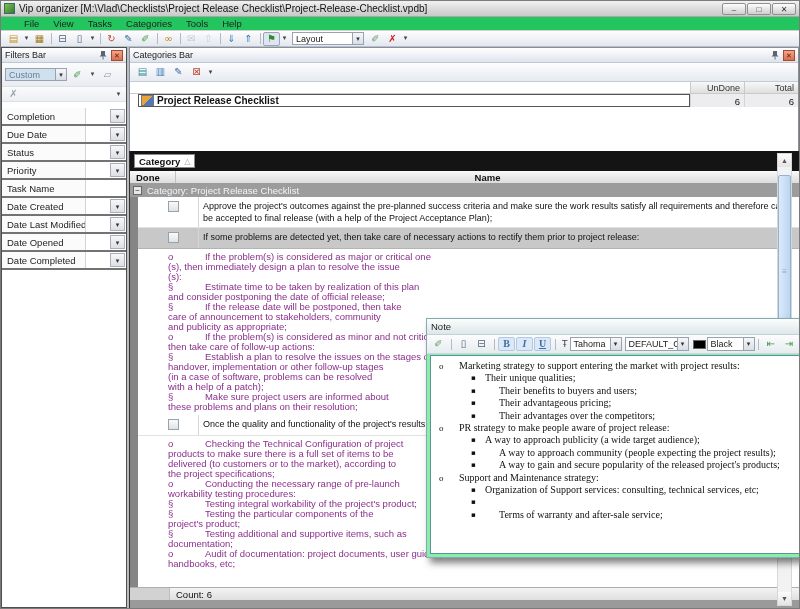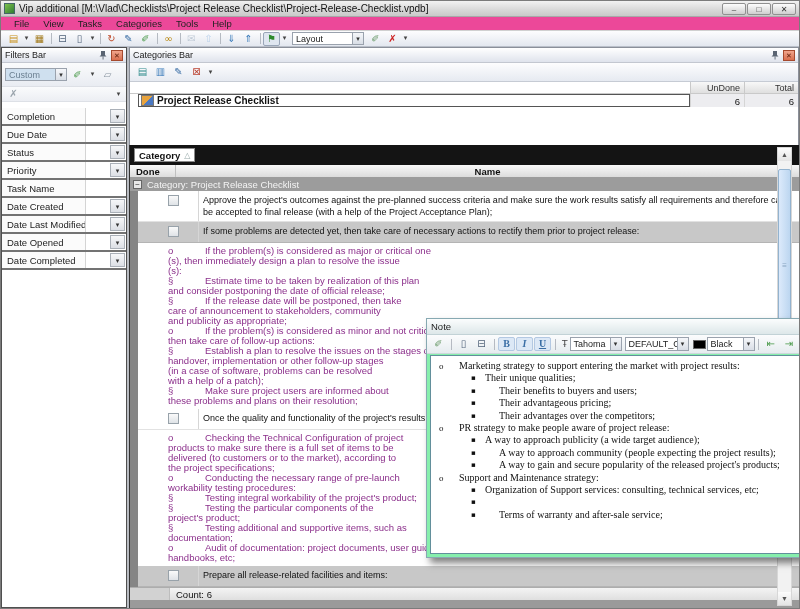--- a/index.html
+++ b/index.html
@@ -8,21 +8,21 @@
   .app { position:relative; width:800px; height:609px; background:#cfd2d8; border:1px solid #7b7b7b; overflow:hidden; }
 
   
   .titlebar { height:16px; background:linear-gradient(#f2f2f2,#d8d8d8 60%,#c9c9c9); display:flex; align-items:center; padding:0 3px; border-bottom:1px solid #a8a8a8; }
   .appicon { width:11px; height:11px; background:linear-gradient(135deg,#7fc24d,#2e7d32); border:1px solid #466; margin-right:4px; }
   .title-text { font-size:10px; color:#111; white-space:nowrap; overflow:hidden; flex:1; }
   .winctrl { display:flex; gap:1px; }
   .winbtn { width:24px; height:12px; font-size:8px; line-height:11px; text-align:center; color:#333; background:linear-gradient(#fdfdfd,#cfcfcf); border:1px solid #909090; border-radius:2px; }
 
   
-  .menubar { height:14px; background:#ec4899; display:flex; align-items:center; padding-left:6px; border-bottom:1px solid #d0d0d0; }
+  .menubar { height:14px; background:#22c55e; display:flex; align-items:center; padding-left:16px; border-bottom:1px solid #d0d0d0; }
   .menu-item { font-size:9.5px; color:#222; padding:0 7px; }
 
   
   .toolbar { height:16px; background:linear-gradient(#fdfdfe,#e3e7ef); display:flex; align-items:center; padding:0 4px; border-bottom:1px solid #b9bfc9; }
   .tbtn { width:17px; height:14px; display:flex; align-items:center; justify-content:center; border:1px solid transparent; border-radius:2px; }
   .tbtn .glyph { font-size:10px; font-family:"DejaVu Sans",sans-serif; line-height:1; }
   .tbtn.narrow { width:9px; } .tbtn.narrow .glyph { font-size:7px; color:#444; }
   .tbtn.sep { width:6px; } .tbtn.sep::after { content:""; width:1px; height:11px; background:#b5bac2; }
   .tbtn.disabled { opacity:.4; }
   .tbtn.pressed { background:#dfe6f0; border-color:#9aa6b8; }
@@ -116,21 +116,21 @@
   .note-line.lvl2 .nl-bullet { margin-left:38px; width:28px; }
   .pin-icon { margin-left:2px; }
 </style>
 </head>
 <body>
 
 <div class="app">
 
   <div class="titlebar">
     <span class="appicon"></span>
-    <span class="title-text">Vip additional [M:\Vlad\Checklists\Project Release Checklist\Project-Release-Checklist.vpdb]</span>
+    <span class="title-text">Vip organizer [M:\Vlad\Checklists\Project Release Checklist\Project-Release-Checklist.vpdb]</span>
     <span class="winctrl">
       <span class="winbtn">–</span>
       <span class="winbtn">□</span>
       <span class="winbtn">✕</span>
     </span>
   </div>
 
   <div class="menubar">
 
       <span class="menu-item">File</span>
@@ -479,26 +479,20 @@
 workability testing procedures:
 §	Testing integral workability of the project's product;
 §	Testing the particular components of the
 project's product;
 §	Testing additional and supportive items, such as
 documentation;
 o	Audit of documentation: project documents, user guides,
 handbooks, etc;</div>
               </div>
 
-              <div class="grid-row task shade">
-                <div class="done-cell">
-                  <span class="checkbox"></span>
-                </div>
-                <div class="row-text">Prepare all release-related facilities and items:</div>
-              </div>
 
           </div>
         </div>
         <div class="statusbar">
           <div class="status-left"></div>
           <div class="status-text">Count: 6</div>
         </div>
         <div class="bottomstrip"></div>
         <div class="vscroll">
           <div class="vs-arrow">▲</div>

